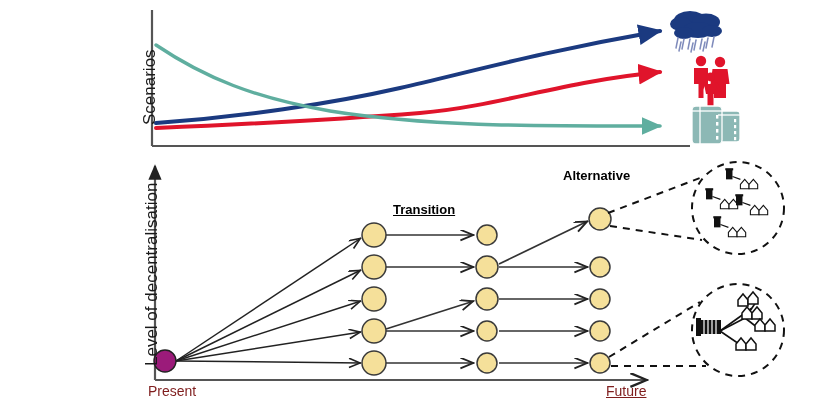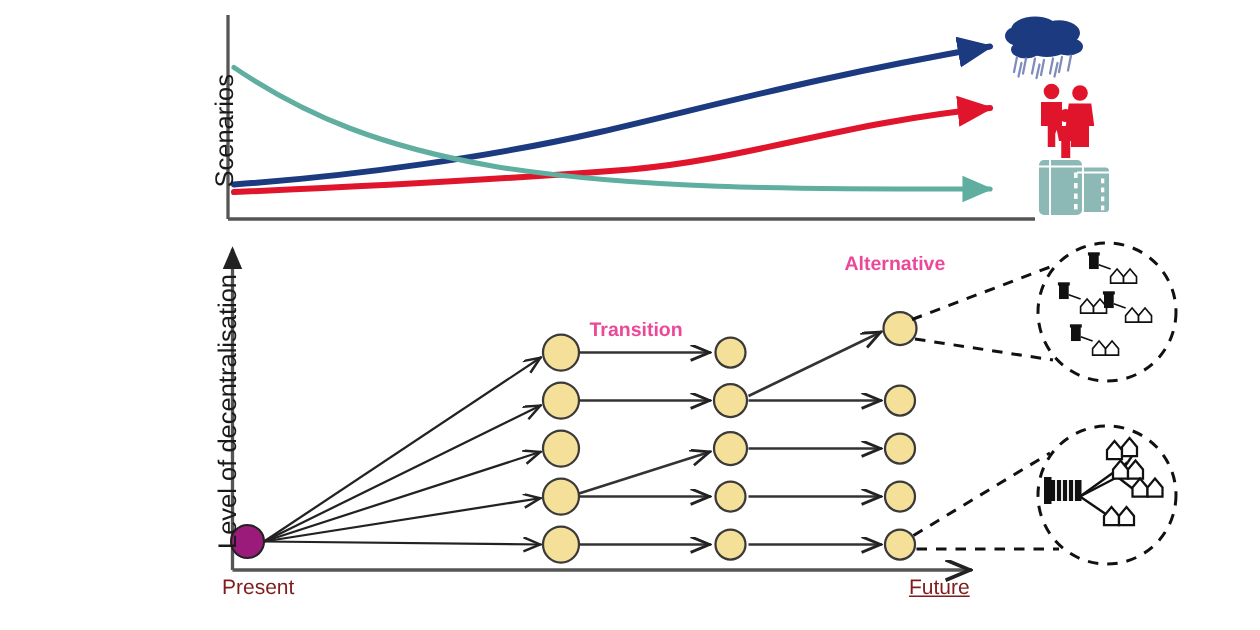--- a/index.html
+++ b/index.html
@@ -8,21 +8,21 @@
   #stage{position:relative;width:840px;height:420px;}
   svg.layer{position:absolute;left:0;top:0;width:840px;height:420px;}
   .axis-label{
     position:absolute;
     font-family:"Liberation Sans", sans-serif;
     font-size:17px;color:#1a1a1a;white-space:nowrap;
   }
   .rot{transform-origin:0 0;transform:rotate(-90deg);}
   .phase-label{
     position:absolute;font-family:"Liberation Sans", sans-serif;
-    font-size:13px;font-weight:bold;color:#ec4899;white-space:nowrap;
+    font-size:13px;font-weight:bold;color:#000000;white-space:nowrap;
   }
   .tick-label{
     position:absolute;font-family:"Liberation Sans", sans-serif;
     font-size:14px;color:#7f1d1d;white-space:nowrap;
   }
 </style>
 </head>
 <body>
 
 <div id="stage">
@@ -246,19 +246,19 @@
         <path d="M755,325 l5,-6 l5,6 v6 h-10 z"></path>
         <path d="M765,325 l5,-6 l5,6 v6 h-10 z"></path>
         <path d="M736,344 l5,-6 l5,6 v6 h-10 z"></path>
         <path d="M746,344 l5,-6 l5,6 v6 h-10 z"></path>
       </g>
     </g>
   </svg>
 
   <div class="axis-label rot" style="left:142px; top:366px;">Level of decentralisation</div>
 
-  <div class="phase-label" style="left:393px; top:212px;">Transition</div>
+  <div class="phase-label" style="left:393px; top:202px;text-decoration:underline;">Transition</div>
   <div class="phase-label" style="left:563px; top:168px;">Alternative</div>
 
   <div class="tick-label" style="left:148px; top:383px;">Present</div>
   <div class="tick-label" style="left:606px; top:383px;text-decoration:underline;">Future</div>
 
 </div>
 
 </body></html>

